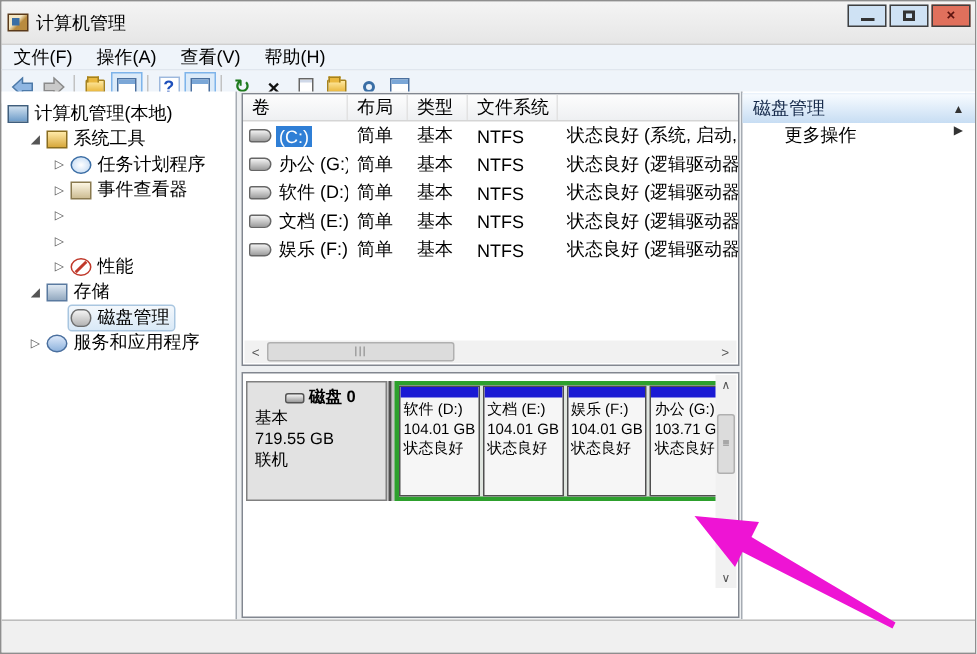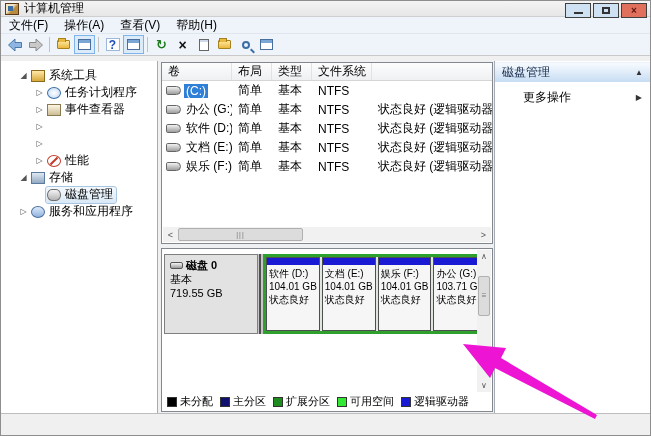--- a/index.html
+++ b/index.html
@@ -1,21 +1,21 @@
 <!DOCTYPE html>
 <html><head>
 <meta charset="utf-8">
 <style>
   html,body{margin:0;padding:0;background:#fff;}
   *{box-sizing:border-box;}
   .window{position:relative;width:651px;height:436px;border:1px solid #8e8e8e;
     background:#f0f0f0;font-family:"Liberation Sans","DejaVu Sans",sans-serif;
     font-size:12px;color:#000;overflow:hidden;}
   
-  .titlebar{height:16px;display:flex;align-items:center;padding-left:4px;
+  .titlebar{height:29px;display:flex;align-items:center;padding-left:4px;
     background:linear-gradient(#f4f4f4,#e6e6e6);border-bottom:1px solid #cfcfcf;}
   .appicon{width:14px;height:12px;margin-right:5px;border:1px solid #5a3a1a;
     background:linear-gradient(135deg,#f3e6c4 40%,#b98b3f 60%);position:relative;}
   .appicon::after{content:"";position:absolute;left:2px;top:2px;width:5px;height:5px;background:#3a6ea5;}
   .title{font-size:12px;}
   .winbtns{position:absolute;right:3px;top:2px;display:flex;gap:2px;}
   .wbtn{width:26px;height:15px;border:1px solid #3f3f3f;display:flex;align-items:center;
     justify-content:center;font-size:10px;font-weight:bold;background:#cfe2f4;}
   .wbtn.close{background:#e0705c;color:#5d1410;}
   .wbtn .minglyph{width:9px;height:3px;border-bottom:2px solid #333;margin-top:4px;}
@@ -83,21 +83,21 @@
   .harrow{width:15px;text-align:center;}
   .hthumb{position:absolute;left:15px;width:125px;top:1px;bottom:1px;background:#dcdcdc;
     border:1px solid #b0b0b0;border-radius:2px;text-align:center;font-size:7px;color:#777;line-height:12px;letter-spacing:1px;}
   .harrow.r{position:absolute;right:0;}
   
   .disk-pane{position:absolute;left:3px;top:187px;right:3px;bottom:1px;border:1px solid #828790;background:#fff;overflow:hidden;}
   .dstrip{position:absolute;left:2px;right:17px;background:#c6c6c6;}
   .strip0{top:5px;height:80px;} .strip1{top:93px;height:52px;background:#bdbdbd;}
   .dlabel{position:absolute;left:0;top:0;width:94px;height:100%;background:#e2e2e2;
     border:1px solid #808080;padding:3px 5px;font-size:11px;line-height:14px;}
-  .dname{font-weight:bold;display:flex;align-items:center;gap:3px;}
+  .dname{font-weight:bold;display:flex;align-items:center;gap:3px;margin-left:20px;}
   .disk-mini{width:13px;height:7px;background:linear-gradient(#f5f5f5,#9a9a9a);border:1px solid #555;border-radius:2px;flex:none;}
   .dstatus-gap{margin-top:10px;}
   .tiles{position:absolute;left:95px;top:0;right:0;height:100%;display:flex;align-items:stretch;}
   .tile{border:1px solid #4f4f4f;background:#f6f6f6;display:flex;flex-direction:column;overflow:hidden;}
   .tile .bar{height:7px;flex:none;}
   .tile .tbody{flex:1;padding:2px 2px 0;font-size:10px;line-height:13px;white-space:nowrap;overflow:hidden;}
   .tile.hatched .tbody{background:repeating-linear-gradient(135deg,#f1f1f1 0 5px,#c9c9c9 5px 7px);}
   .tile-c{width:40px;margin-right:2px;}
   .extbox{flex:1;border:3px solid #2da02d;display:flex;gap:2px;background:#dfe5df;padding:0;}
   .extbox .tile{flex:1;border:1px solid #4f4f4f;}
@@ -110,21 +110,21 @@
   .legend{position:absolute;left:1px;right:1px;bottom:1px;height:17px;background:#fff;
     display:flex;align-items:center;gap:7px;padding-left:4px;font-size:11px;white-space:nowrap;overflow:hidden;}
   .lg{display:flex;align-items:center;gap:3px;}
   .sw{width:10px;height:10px;border:1px solid #333;flex:none;}
   
   .actions{position:absolute;right:0;top:60px;width:156px;height:352px;background:#fff;border-left:1px solid #a6acb3;}
   .a-head{height:19px;line-height:19px;padding-left:7px;border-bottom:1px solid #e4e4e4;}
   .a-section{height:20px;margin-top:1px;display:flex;align-items:center;justify-content:space-between;
     padding:0 7px;background:linear-gradient(#f7fbff,#c7ddf3);border-top:1px solid #eaf2fb;color:#15294a;}
   .a-caret{font-size:8px;color:#333;}
-  .a-more{height:22px;display:flex;align-items:center;justify-content:space-between;padding:9px 8px 0 28px;}
+  .a-more{height:22px;display:flex;justify-content:space-between;padding:0 8px 0 28px;}
   .bottomstrip{position:absolute;left:0;right:0;bottom:0;height:22px;background:#f0f0f0;border-top:1px solid #bdbdbd;}
   .arrow-overlay{position:absolute;left:0;top:0;width:651px;height:436px;pointer-events:none;}
 </style>
 </head>
 <body>
 
 <div class="window">
 
   <div class="titlebar">
     <span class="appicon"></span>
@@ -189,20 +189,26 @@
       </span>
     <span class="tb-btn">
         <span class="ico-mag"></span>
       </span>
     <span class="tb-btn">
         <span class="ico-window"></span>
       </span>
   </div>
 
   <div class="tree-pane">
+    <div class="tree-item d0">
+      <span class="hl">
+          <span class="ti ti-computer"></span>
+      <span>计算机管理(本地)</span>
+        </span>
+    </div>
     <div class="tree-item d1">
       <span class="expander">◢</span>
       <span class="hl">
           <span class="ti ti-tools"></span>
       <span>系统工具</span>
         </span>
     </div>
     <div class="tree-item d2">
       <span class="expander">▷</span>
       <span class="hl">
@@ -262,20 +268,21 @@
         <span class="vh c-fs">文件系统</span>
       </div>
       <div class="vrow">
         <span class="vcell vncell c-name">
             <span class="vol-ic"></span>
             <span class="vname sel">(C:)</span>
           </span>
         <span class="vcell c-layout">简单</span>
         <span class="vcell c-type">基本</span>
         <span class="vcell c-fs">NTFS</span>
+        <span class="vcell c-status">状态良好 (系统, 启动,</span>
       </div>
       <div class="vrow">
         <span class="vcell vncell c-name">
             <span class="vol-ic"></span>
             <span class="vname">办公 (G:)</span>
           </span>
         <span class="vcell c-layout">简单</span>
         <span class="vcell c-type">基本</span>
         <span class="vcell c-fs">NTFS</span>
         <span class="vcell c-status">状态良好 (逻辑驱动器</span>
@@ -319,20 +326,21 @@
 
     <div class="disk-pane">
       <div class="dstrip strip0">
         <div class="dlabel">
           <div class="dname">
               <span class="disk-mini"></span>
               <span>磁盘 0</span>
             </div>
           <div>基本</div>
           <div>719.55 GB</div>
+          <div>联机</div>
         </div>
         <div class="tiles">
           <div class="tile tile-c hatched">
             <div class="bar" style="background-color: rgb(16, 16, 110);"></div>
             <div class="tbody">
               <div>(C:)</div>
               <div>50.01 GB</div>
               <div>状态良好</div>
             </div>
           </div>
@@ -370,42 +378,20 @@
               </div>
             </div>
           </div>
         </div>
       </div>
       <div class="vscroll">
         <div class="vsa">∧</div>
         <div class="vthumb">≡</div>
         <div class="vsa dn">∨</div>
       </div>
-      <div class="legend">
-        <span class="lg">
-            <span class="sw" style="background-color: rgb(0, 0, 0);"></span>
-            <span>未分配</span>
-          </span>
-        <span class="lg">
-            <span class="sw" style="background-color: rgb(16, 16, 110);"></span>
-            <span>主分区</span>
-          </span>
-        <span class="lg">
-            <span class="sw" style="background-color: rgb(30, 140, 30);"></span>
-            <span>扩展分区</span>
-          </span>
-        <span class="lg">
-            <span class="sw" style="background-color: rgb(51, 232, 51);"></span>
-            <span>可用空间</span>
-          </span>
-        <span class="lg">
-            <span class="sw" style="background-color: rgb(26, 26, 212);"></span>
-            <span>逻辑驱动器</span>
-          </span>
-      </div>
     </div>
   </div>
 
   <div class="actions">
     <div class="a-section">
       <span>磁盘管理</span>
       <span class="a-caret">▲</span>
     </div>
     <div class="a-more">
       <span>更多操作</span>

